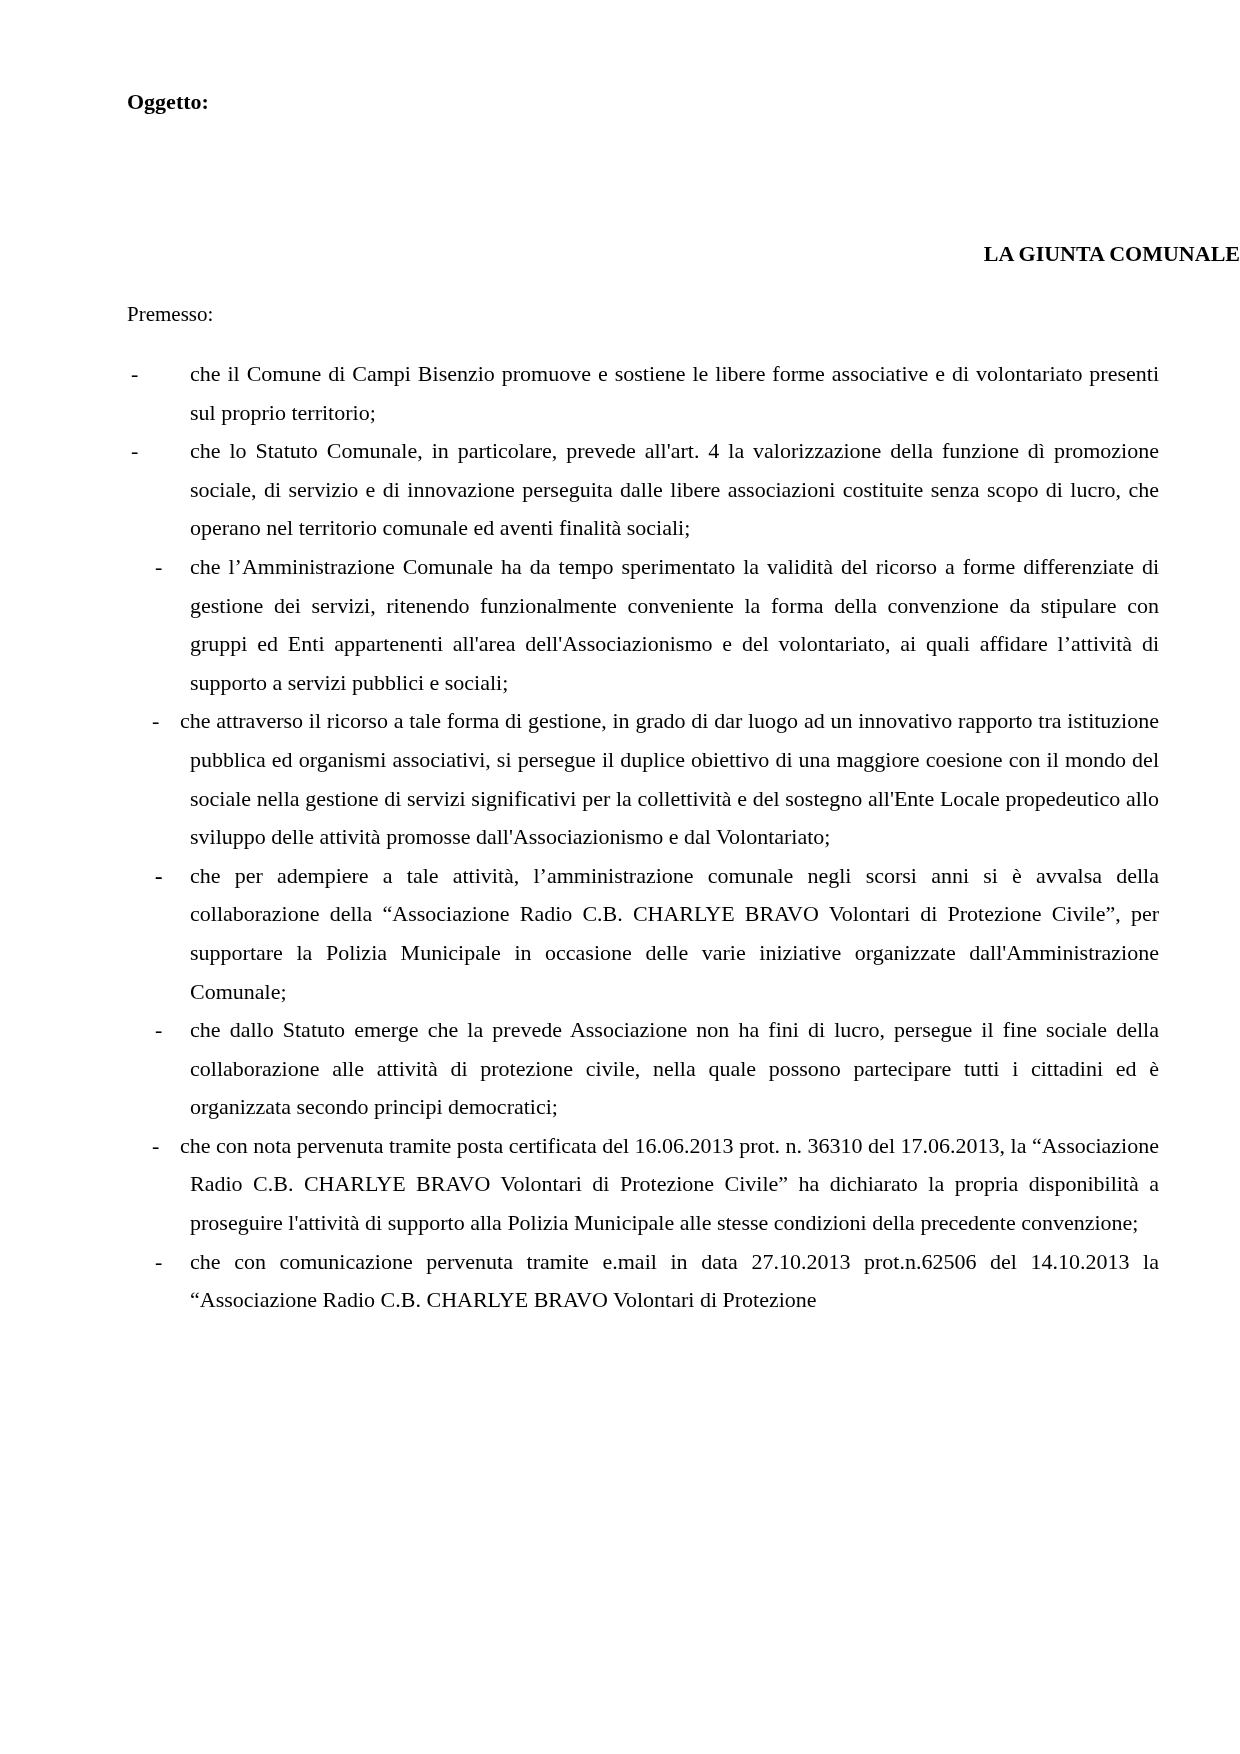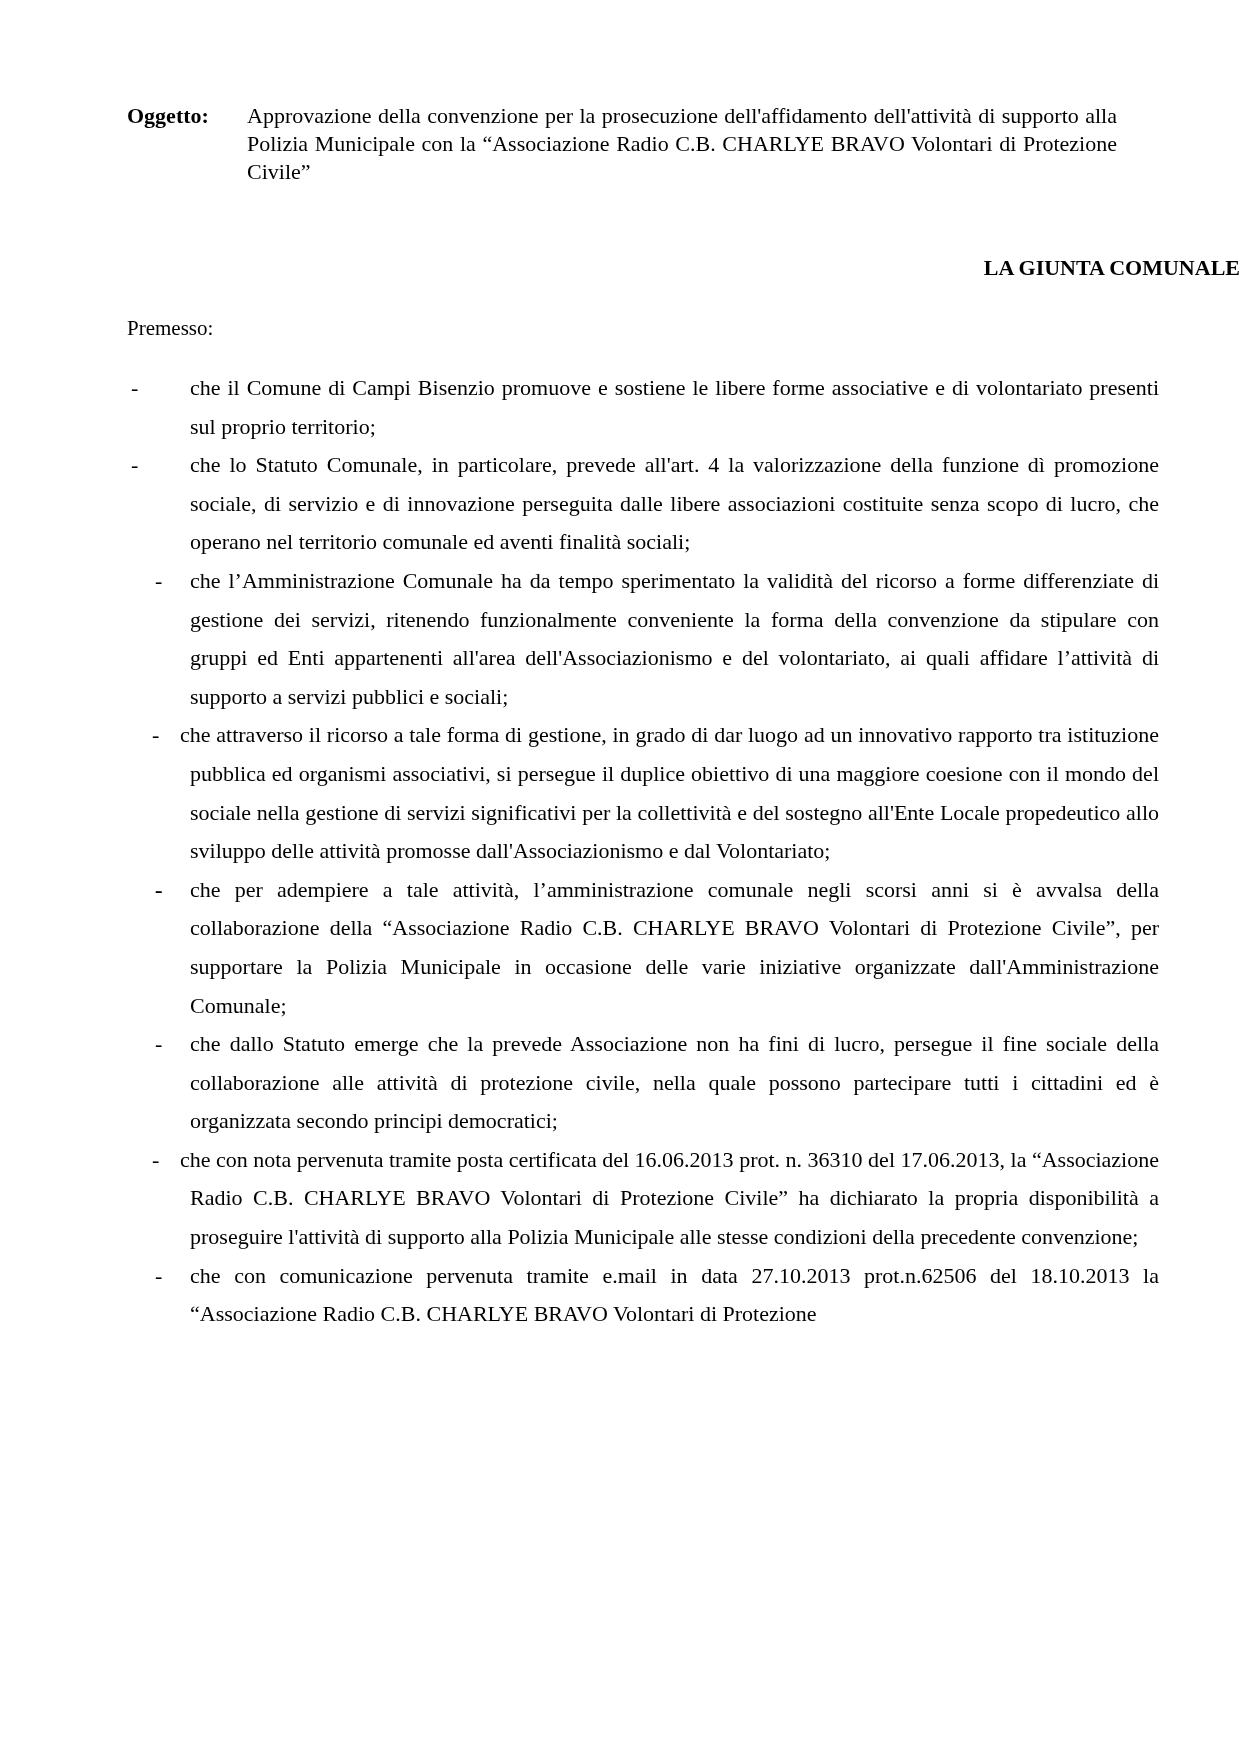--- a/index.html
+++ b/index.html
@@ -10,21 +10,21 @@
     body {
       width: 1240px;
       height: 1754px;
       position: relative;
       overflow: hidden;
       color: #000000;
       font-family: "Liberation Serif", "DejaVu Serif", serif;
     }
     .page {
       position: absolute;
-      left: 0; top: 16px;
+      left: 0; top: 2px;
       width: 1240px; height: 1398px;
     }
     .subject {
       position: absolute;
       left: 127px;
       top: 86px;
       width: 990px;
       font-size: 22px;
       line-height: 28px;
     }
@@ -84,21 +84,20 @@
     .item.lvl-c .dash { left: 152px; }
     .item.lvl-c .text { margin-left: 190px; text-indent: -10px; }
   </style>
 </head>
 <body>
 
 <div class="page">
 
   <div class="subject">
     <span class="subject-label">Oggetto:</span>
-    <div class="subject-text">Approvazione della convenzione per la prosecuzione dell'affidamento dell'attività di supporto alla Polizia Municipale con la “Associazione Radio C.B. CHARLYE BRAVO Volontari di Protezione Civile”</div>
   </div>
 
   <div class="heading">LA GIUNTA COMUNALE</div>
 
   <div class="premesso">Premesso:</div>
 
   <div class="items">
 
     <div class="item lvl-a">
       <span class="dash">-</span>
@@ -134,17 +133,17 @@
       <div class="text">che dallo Statuto emerge che la prevede Associazione non ha fini di lucro, persegue il fine sociale della collaborazione alle attività di protezione civile, nella quale possono partecipare tutti i cittadini ed è organizzata secondo principi democratici;</div>
     </div>
 
     <div class="item lvl-c">
       <span class="dash">-</span>
       <div class="text">che con nota pervenuta tramite posta certificata del 16.06.2013 prot. n. 36310 del 17.06.2013, la “Associazione Radio C.B. CHARLYE BRAVO Volontari di Protezione Civile” ha dichiarato la propria disponibilità a proseguire  l'attività di supporto alla Polizia Municipale alle stesse condizioni della precedente convenzione;</div>
     </div>
 
     <div class="item lvl-b">
       <span class="dash">-</span>
-      <div class="text">che con comunicazione pervenuta tramite e.mail in data 27.10.2013 prot.n.62506 del 18.10.2013  la “Associazione Radio C.B. CHARLYE BRAVO Volontari di Protezione</div>
+      <div class="text">che con comunicazione pervenuta tramite e.mail in data 27.10.2013 prot.n.62506 del 14.10.2013  la “Associazione Radio C.B. CHARLYE BRAVO Volontari di Protezione</div>
     </div>
 
   </div>
 </div>
 
 </body></html>

